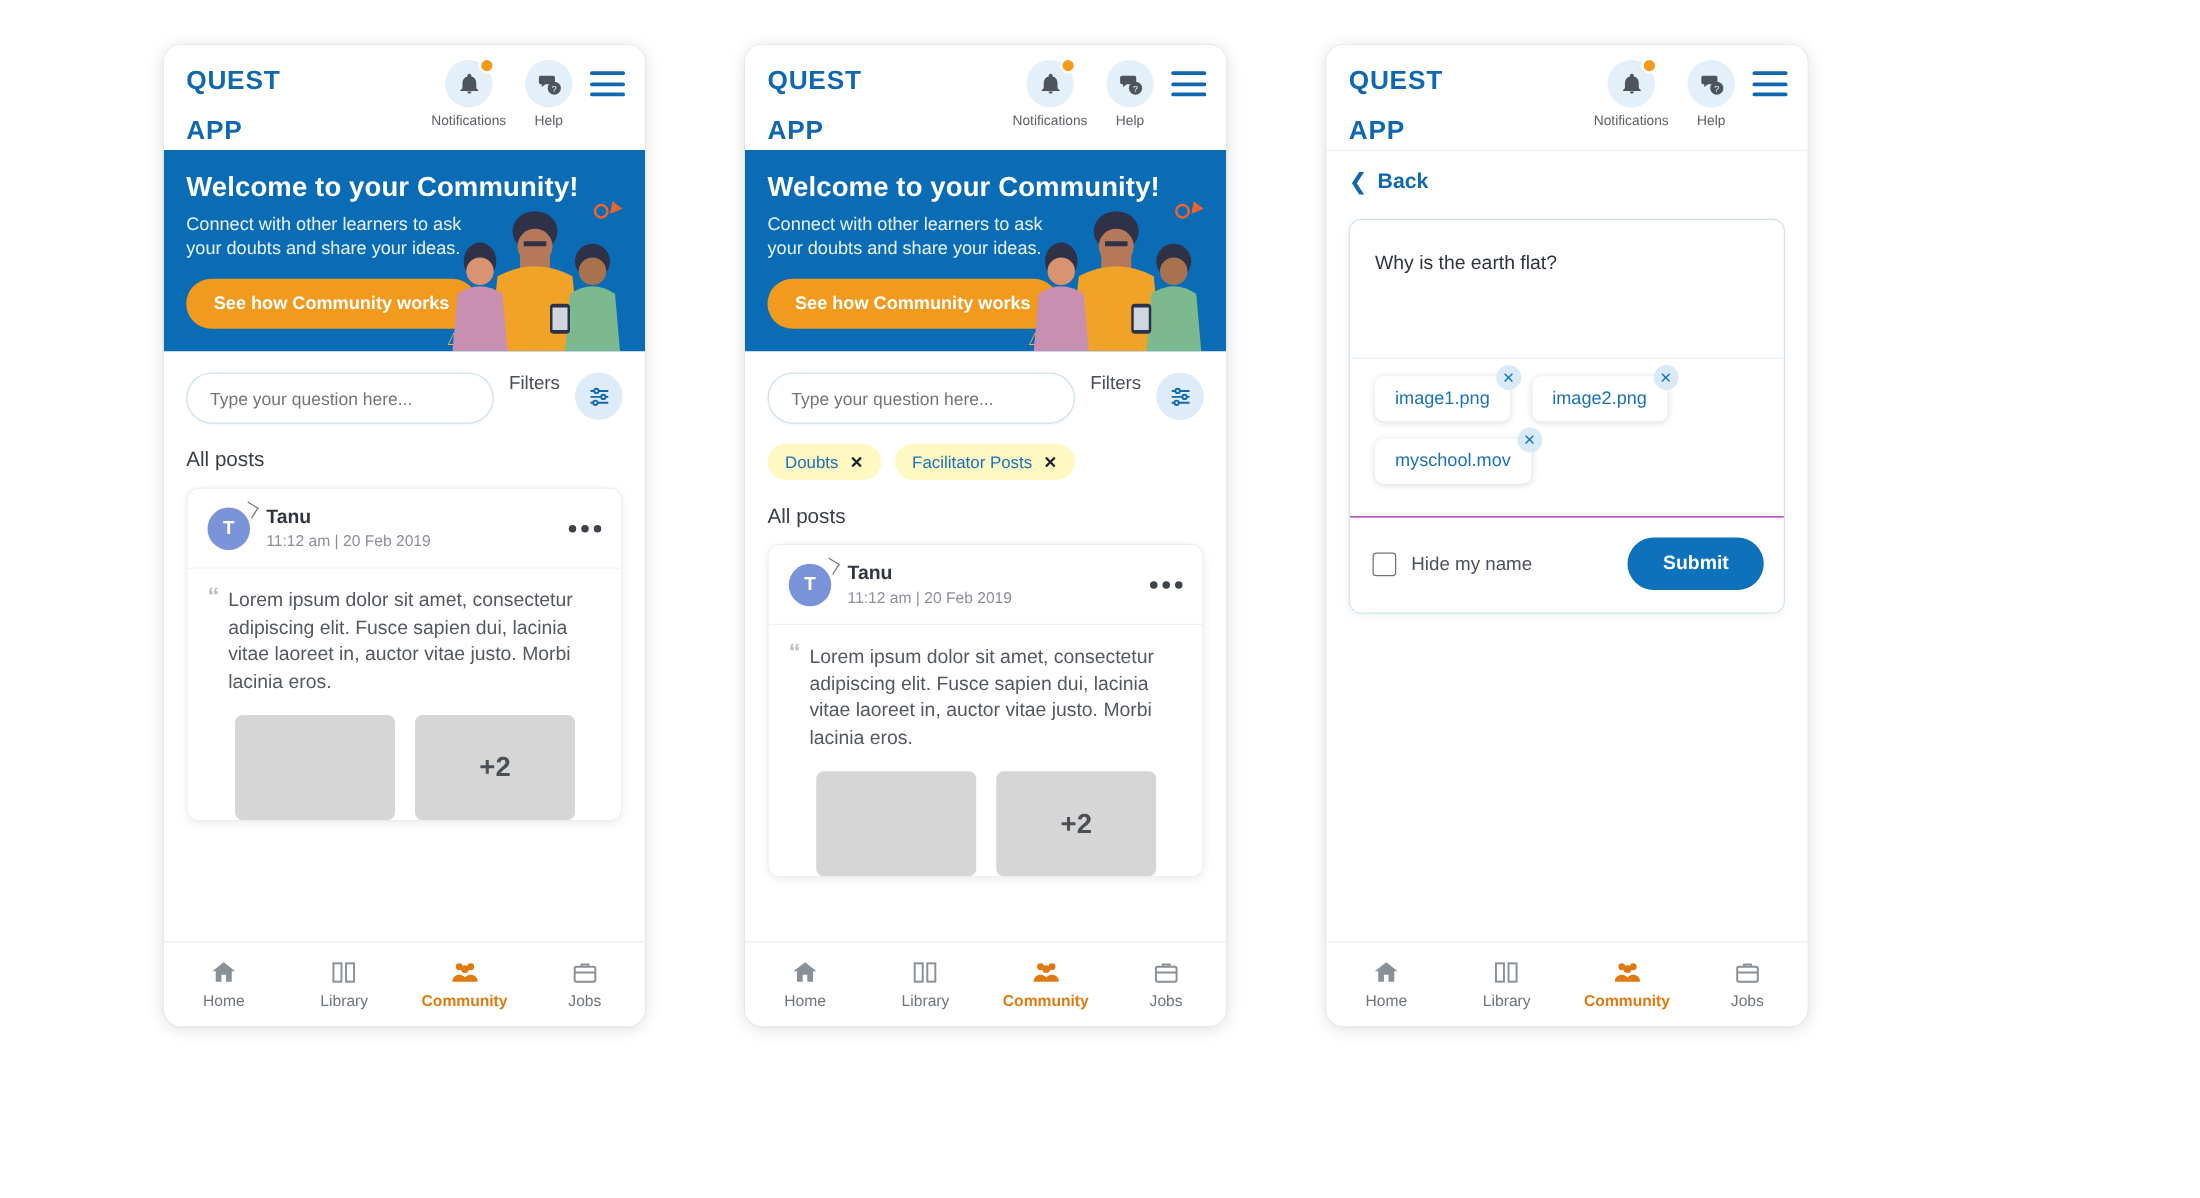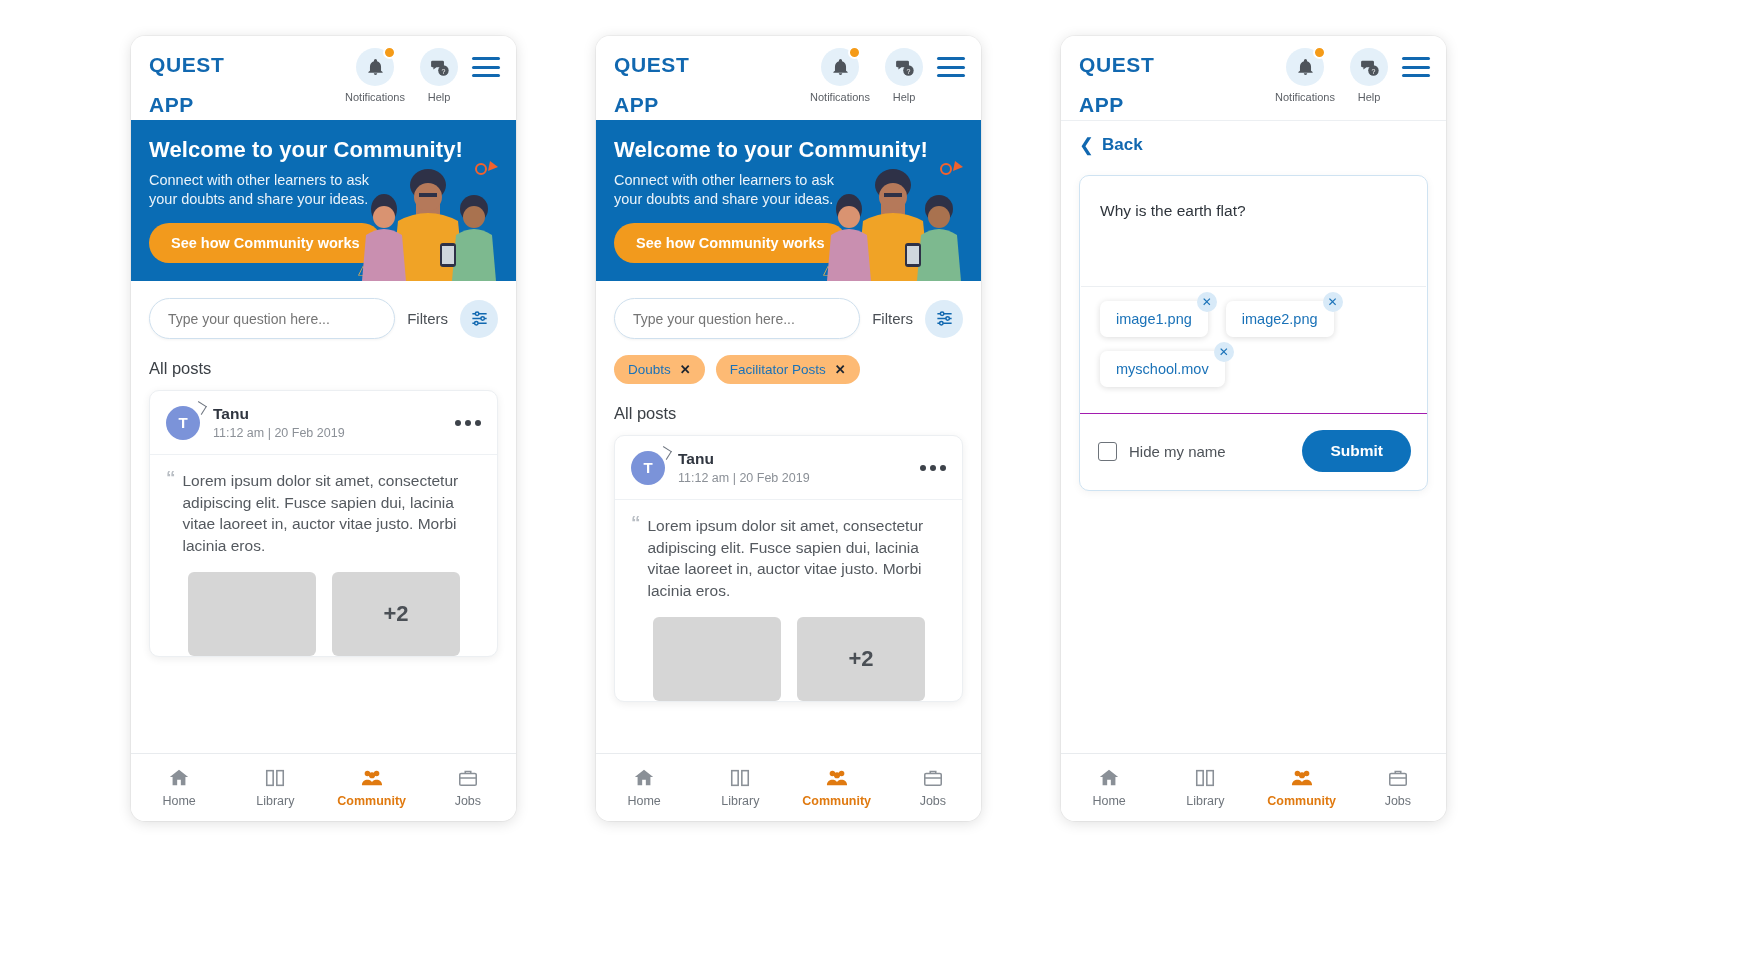--- a/index.html
+++ b/index.html
@@ -100,21 +100,21 @@
     border: none; border-radius: 24px;
     padding: 12px 22px;
     cursor: pointer;
     font-family: inherit;
   }
   .hero-art { position: absolute; right: 0; bottom: 0; width: 180px; height: 130px; }
   .tri-mark { position:absolute; right: 148px; bottom: 4px; color:#f2b24a; font-size: 13px; }
 
   
   .searchrow {
-    display: flex; align-items: center;
+    display: flex; align-items: flex-start;
     padding: 17px 18px 0 18px;
     gap: 12px;
   }
   .searchbox {
     flex: 1;
     height: 41px;
     border: 1px solid #cfe0ee;
     border-radius: 22px;
     background: #fff;
     font-size: 14px;
@@ -126,21 +126,21 @@
   .filters-label { font-size: 15px; color: #4a4f55; }
   .filter-btn {
     width: 38px; height: 38px; border-radius: 50%;
     background: #ddecf8; border: none; cursor: pointer;
     display: flex; align-items: center; justify-content: center;
   }
 
   
   .chiprow { display: flex; gap: 11px; padding: 16px 18px 0 18px; flex-wrap: wrap; }
   .chip {
-    background: #fdba74; color: #1a72b8;
+    background: #fef9c3; color: #1a72b8;
     font-size: 13.5px; border-radius: 16px;
     padding: 7px 14px;
     display: flex; align-items: center; gap: 9px;
     cursor: pointer;
   }
   .chip .x { font-size: 13px; font-weight: 700; color: #1b2430; }
 
   .section-title { font-size: 16.5px; color: #3b4046; padding: 20px 18px 0 18px; }
 
   

